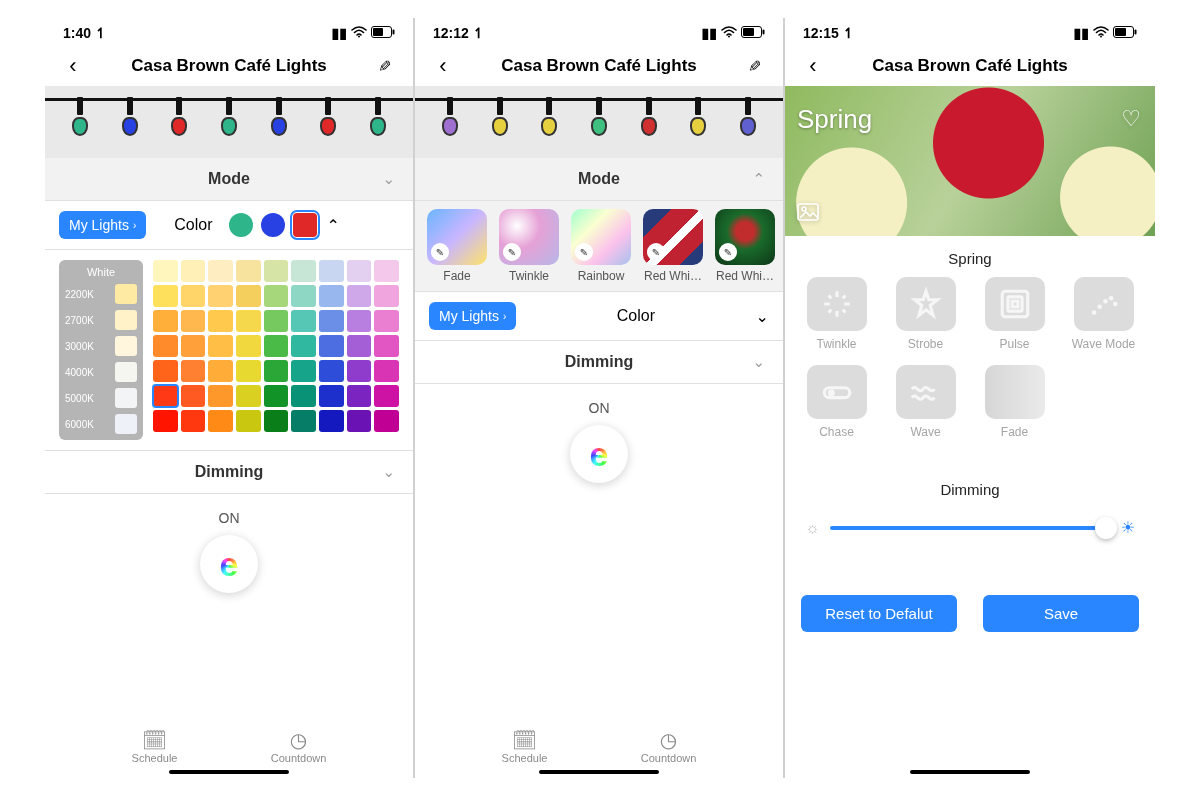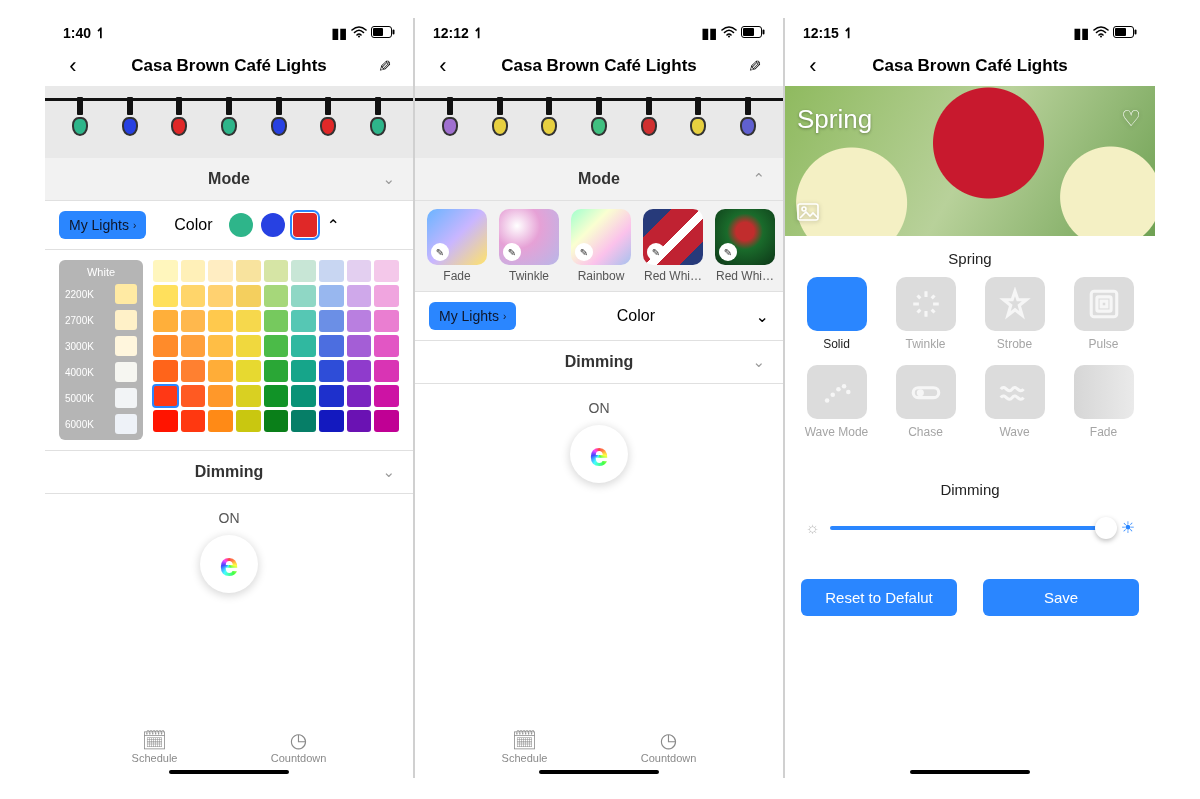--- a/index.html
+++ b/index.html
@@ -54,21 +54,21 @@
     padding: 12px 14px; font-size: 16px; color: #333; background: #f2f2f2;
     border-bottom: 1px solid #e0e0e0;
   }
   .row .rlbl { flex: 0 0 auto; font-weight: bold; }
   .row .caret { position: absolute; right: 18px; color: #9a9a9a; font-size: 15px; }
   .color-row {
     display: flex; align-items: center; gap: 10px; padding: 10px 14px; background: #fff;
     border-bottom: 1px solid #e0e0e0; position: relative;
   }
   .pill {
-    background: #2a86ff; color: #0f172a; padding: 6px 10px; border-radius: 6px;
+    background: #2a86ff; color: #ffffff; padding: 6px 10px; border-radius: 6px;
     font-size: 14px; display: flex; align-items: center; gap: 4px;
   }
   .pill .pchev { font-size: 10px; }
   .swatches-inline { display: flex; gap: 8px; align-items: center; }
   .sw { width: 24px; height: 24px; border-radius: 50%; }
   .sw.sel { outline: 2px solid #2a86ff; outline-offset: 1px; border-radius: 4px; }
   .color-section { display: flex; padding: 10px 14px; gap: 10px; background: #fff; }
   .kelvin {
     width: 84px; background: #b5b5b5; border-radius: 6px; padding: 6px 6px;
     display: flex; flex-direction: column; gap: 6px; font-size: 10px; color: #fff;
@@ -145,21 +145,21 @@
   .slider-row { display: flex; align-items: center; gap: 10px; padding: 10px 20px 30px; }
   .slider {
     flex: 1; height: 4px; background: #2a86ff; border-radius: 4px; position: relative;
   }
   .slider .knob {
     position: absolute; right: -6px; top: -9px; width: 22px; height: 22px; border-radius: 50%;
     background: #fff; box-shadow: 0 2px 5px rgba(0,0,0,.25);
   }
   .bright-ico { color:#bfbfbf; font-size:16px; }
   .bright-ico.on { color:#2a86ff; }
-  .btn-row { display: flex; gap: 26px; padding: 0 16px; margin-top: 12px; }
+  .btn-row { display: flex; gap: 26px; padding: 0 16px; margin-top: 28px; }
   .btn {
     flex: 1; text-align: center; background: #2a86ff; color: #fff; font-size: 15px;
     padding: 10px 0; border-radius: 6px;
   }
 </style>
 </head>
 <body>
 
 <div class="phones">
 
@@ -531,24 +531,20 @@
             <circle cx="7" cy="6" r="2" fill="none" stroke="#fff" stroke-width="1.6"></circle>
             <path d="M3 15 L9 9 L13 13 L16 10 L21 15" fill="none" stroke="#fff" stroke-width="1.6"></path>
           </svg>
       </div>
     </div>
 
     <div class="sect-title">Spring</div>
 
     <div class="fxgrid">
       <div class="fx">
-          <div class="fxbox active"></div>
-          <div class="fxlbl active">Solid</div>
-        </div>
-      <div class="fx">
           <div class="fxbox">
             <svg viewBox="0 0 24 24">
               <path d="M6 6l2 2M18 6l-2 2M6 18l2-2M18 18l-2-2M12 3v4M12 17v4M3 12h4M17 12h4" stroke="#f6f6f6"></path>
             </svg>
           </div>
           <div class="fxlbl">Twinkle</div>
         </div>
       <div class="fx">
           <div class="fxbox">
             <svg viewBox="0 0 24 24">

